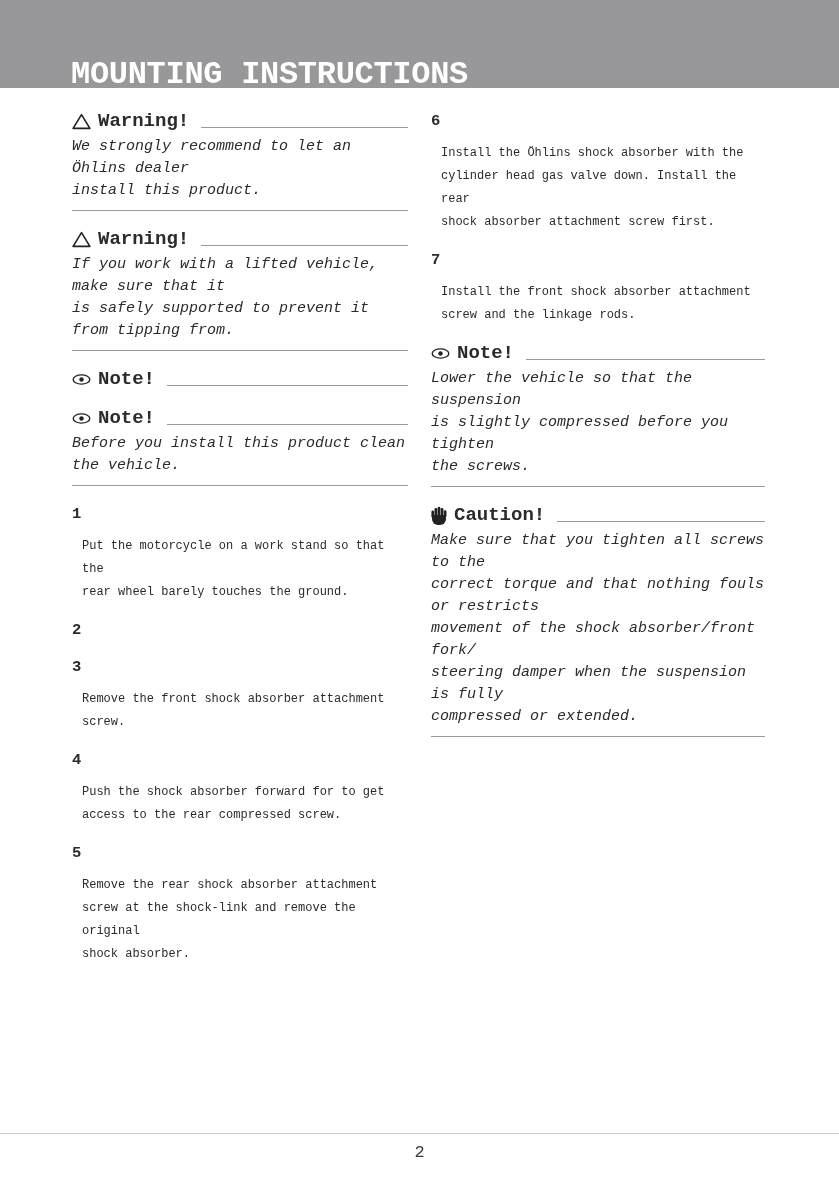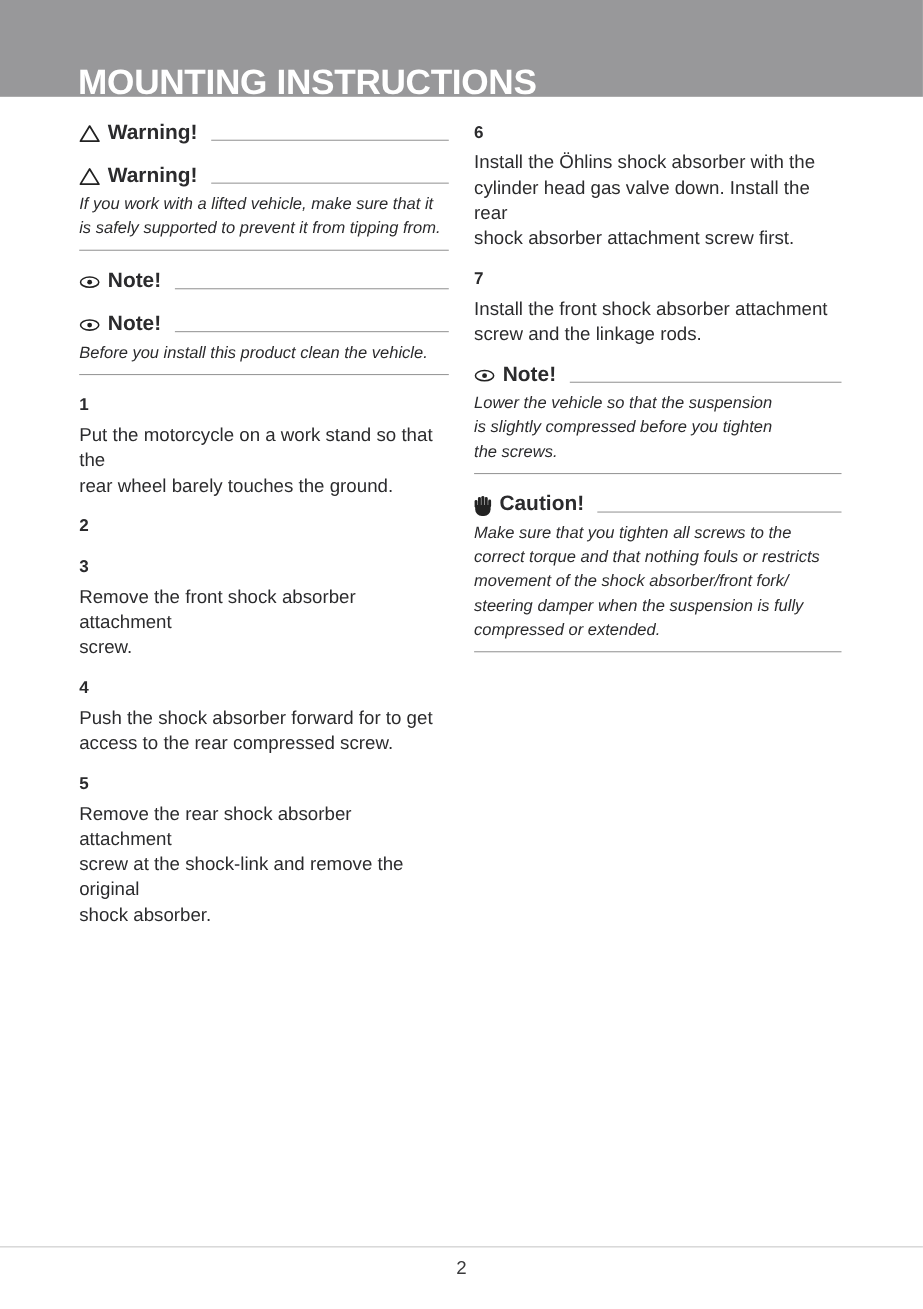--- a/index.html
+++ b/index.html
@@ -1,36 +1,36 @@
 <!DOCTYPE html>
 <html><head>
 <meta charset="utf-8">
 <style>
   html,body{margin:0;padding:0;background:#fff;}
   .page{position:relative;width:839px;height:1190px;background:#ffffff;overflow:hidden;
-        font-family:Liberation Sans, sans-serif;color:#2b2b2d;}
+        font-family:Liberation Mono, monospace;color:#2b2b2d;}
   
   .header{position:absolute;top:0;left:0;width:839px;height:88px;background:#98989a;}
   .header h1{position:absolute;left:71px;bottom:-5px;margin:0;font-size:32px;font-weight:bold;
              letter-spacing:-0.3px;color:#ffffff;white-space:nowrap;}
   
   .col{position:absolute;top:110px;}
   .col-left{left:72px;width:336px;}
   .col-right{left:431px;width:334px;}
   
   .callout{margin:0 0 17px 0;}
   .c-head{display:flex;align-items:center;gap:7px;line-height:22px;}
   .c-title{font-weight:bold;font-size:19px;white-space:nowrap;}
   .head-rule{flex:1;border-bottom:1px solid #9a9a9a;align-self:flex-end;margin:0 0 4px 5px;}
   .c-body{margin:4px 0 0 0;font-style:italic;font-size:15px;line-height:22px;
           white-space:pre-line;border-bottom:1px solid #9a9a9a;padding-bottom:8px;}
   
   .step{margin:0 0 15px 0;}
   .step-num{font-weight:bold;font-size:15.5px;line-height:22px;margin:0 0 4px 0;}
-  .step-body{margin:0;font-size:17px;line-height:23px;white-space:pre-line;}
+  .step-body{margin:10px;font-size:12px;line-height:23px;white-space:pre-line;}
   .icon{display:inline-flex;align-items:center;flex:none;}
   
   .footer-rule{position:absolute;left:0;top:1133px;width:839px;border-top:1px solid #c9c9c9;}
   .page-num{position:absolute;left:0;top:1143px;width:839px;text-align:center;
             font-size:17px;color:#3a3a3c;}
 </style>
 </head>
 <body>
 
 <div class="page">
@@ -44,20 +44,22 @@
     <section class="callout">
       <div class="c-head">
         <span class="icon">
           <svg width="19" height="17" viewBox="0 0 19 17">
               <path d="M9.5 1.6 L17.9 15.4 H1.1 Z" fill="none" stroke="#222" stroke-width="1.6" stroke-linejoin="round"></path>
             </svg>
         </span>
         <span class="c-title">Warning!</span>
         <span class="head-rule"></span>
       </div>
+      <p class="c-body">We strongly recommend to let an Öhlins dealer
+install this product.</p>
     </section>
 
     <section class="callout">
       <div class="c-head">
         <span class="icon">
           <svg width="19" height="17" viewBox="0 0 19 17">
               <path d="M9.5 1.6 L17.9 15.4 H1.1 Z" fill="none" stroke="#222" stroke-width="1.6" stroke-linejoin="round"></path>
             </svg>
         </span>
         <span class="c-title">Warning!</span>

